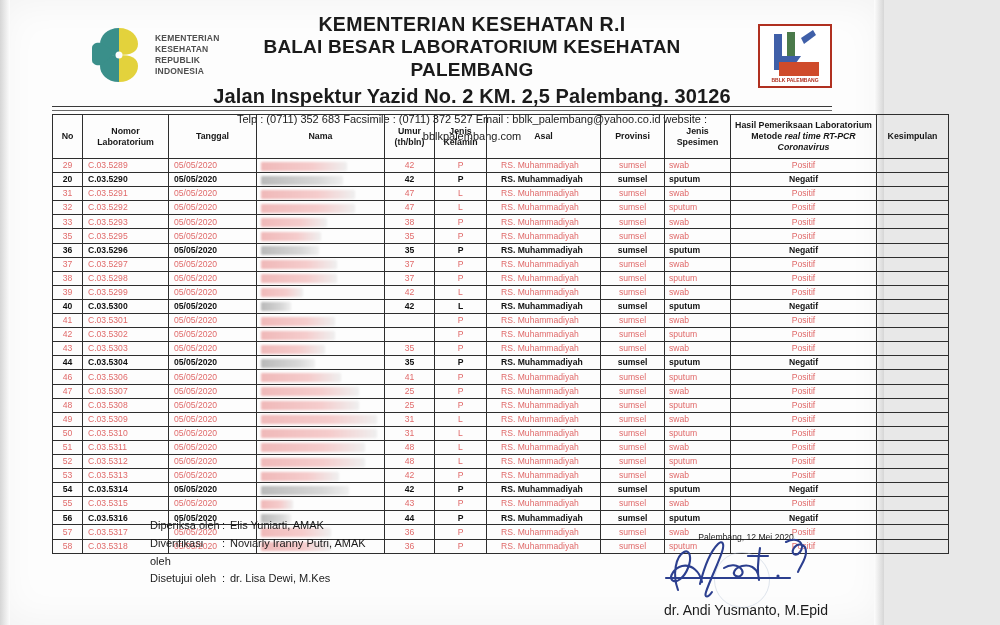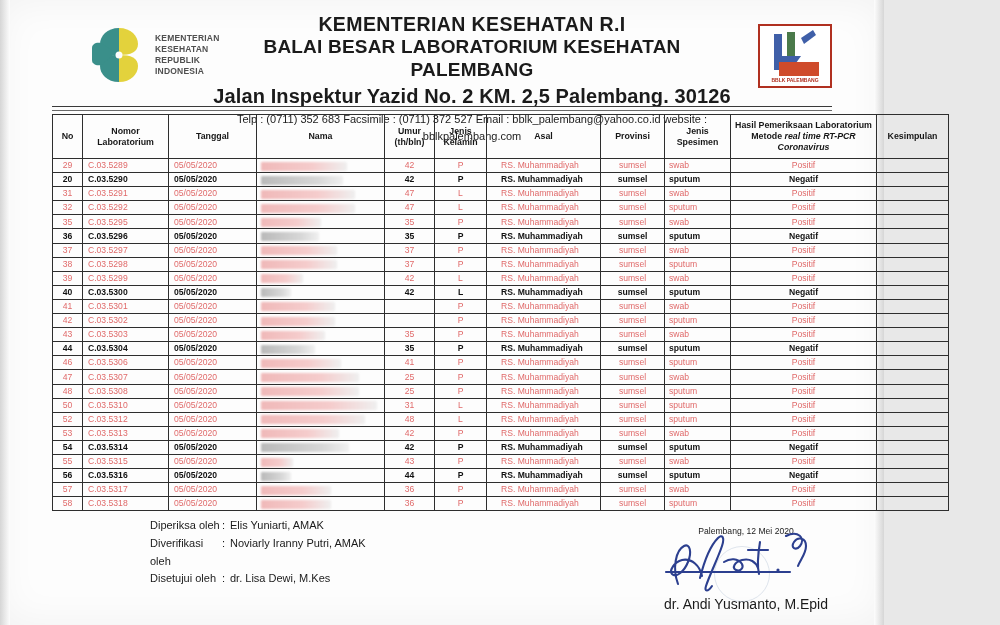--- a/index.html
+++ b/index.html
@@ -89,21 +89,21 @@
   .redact.dark {
     background:linear-gradient(90deg,#b9b9b9,#d8d8d8 70%,#f0f0f0);
   }
 
   
   .footer { position:absolute; left:0; top:503px; width:1000px; height:122px; }
   .sign-left { position:absolute; left:150px; top:14px; font-size:11px; color:#1b1b1b; line-height:1.62; }
   .sl-row { display:flex; }
   .sl-label { width:72px; }
   .sl-colon { width:8px; }
-  .sign-right { position:absolute; left:586px; top:22px; font-size:8.6px; color:#1b1b1b; text-align:center; line-height:1.55; width:320px; }
+  .sign-right { position:absolute; left:586px; top:28px; font-size:8.6px; color:#1b1b1b; text-align:center; line-height:1.55; width:320px; }
   .sig-area { position:relative; height:56px; }
   .sig-svg { position:absolute; left:40px; top:-6px; }
   .sig-name { font-size:14px; }
   .stamp {
     position:absolute; left:128px; top:8px;
     width:56px; height:56px; border-radius:50%;
     border:1.5px solid #b9c6d8; opacity:.45;
   }
   .page-edge-l { position:absolute; left:0; top:0; width:10px; height:625px; background:linear-gradient(90deg,#d6d6d6,#fdfdfd); }
   .page-edge-r { position:absolute; right:0; top:0; width:10px; height:625px; background:linear-gradient(270deg,#d6d6d6,#fdfdfd); }
@@ -259,20 +259,35 @@
             </td>
             <td>47</td>
             <td>L</td>
             <td class="asal">RS. Muhammadiyah</td>
             <td>sumsel</td>
             <td class="spes">sputum</td>
             <td>Positif</td>
             <td></td>
           </tr>
           <tr class="red">
+            <td>33</td>
+            <td class="lab">C.03.5293</td>
+            <td class="tgl">05/05/2020</td>
+            <td class="nama">
+              <span class="redact" style="width: 66px;"></span>
+            </td>
+            <td>38</td>
+            <td>P</td>
+            <td class="asal">RS. Muhammadiyah</td>
+            <td>sumsel</td>
+            <td class="spes">swab</td>
+            <td>Positif</td>
+            <td></td>
+          </tr>
+          <tr class="red">
             <td>35</td>
             <td class="lab">C.03.5295</td>
             <td class="tgl">05/05/2020</td>
             <td class="nama">
               <span class="redact" style="width: 60px;"></span>
             </td>
             <td>35</td>
             <td>P</td>
             <td class="asal">RS. Muhammadiyah</td>
             <td>sumsel</td>
@@ -454,31 +469,61 @@
             </td>
             <td>25</td>
             <td>P</td>
             <td class="asal">RS. Muhammadiyah</td>
             <td>sumsel</td>
             <td class="spes">sputum</td>
             <td>Positif</td>
             <td></td>
           </tr>
           <tr class="red">
+            <td>49</td>
+            <td class="lab">C.03.5309</td>
+            <td class="tgl">05/05/2020</td>
+            <td class="nama">
+              <span class="redact" style="width: 116px;"></span>
+            </td>
+            <td>31</td>
+            <td>L</td>
+            <td class="asal">RS. Muhammadiyah</td>
+            <td>sumsel</td>
+            <td class="spes">swab</td>
+            <td>Positif</td>
+            <td></td>
+          </tr>
+          <tr class="red">
             <td>50</td>
             <td class="lab">C.03.5310</td>
             <td class="tgl">05/05/2020</td>
             <td class="nama">
               <span class="redact" style="width: 116px;"></span>
             </td>
             <td>31</td>
             <td>L</td>
             <td class="asal">RS. Muhammadiyah</td>
             <td>sumsel</td>
             <td class="spes">sputum</td>
+            <td>Positif</td>
+            <td></td>
+          </tr>
+          <tr class="red">
+            <td>51</td>
+            <td class="lab">C.03.5311</td>
+            <td class="tgl">05/05/2020</td>
+            <td class="nama">
+              <span class="redact" style="width: 104px;"></span>
+            </td>
+            <td>48</td>
+            <td>L</td>
+            <td class="asal">RS. Muhammadiyah</td>
+            <td>sumsel</td>
+            <td class="spes">swab</td>
             <td>Positif</td>
             <td></td>
           </tr>
           <tr class="red">
             <td>52</td>
             <td class="lab">C.03.5312</td>
             <td class="tgl">05/05/2020</td>
             <td class="nama">
               <span class="redact" style="width: 104px;"></span>
             </td>

